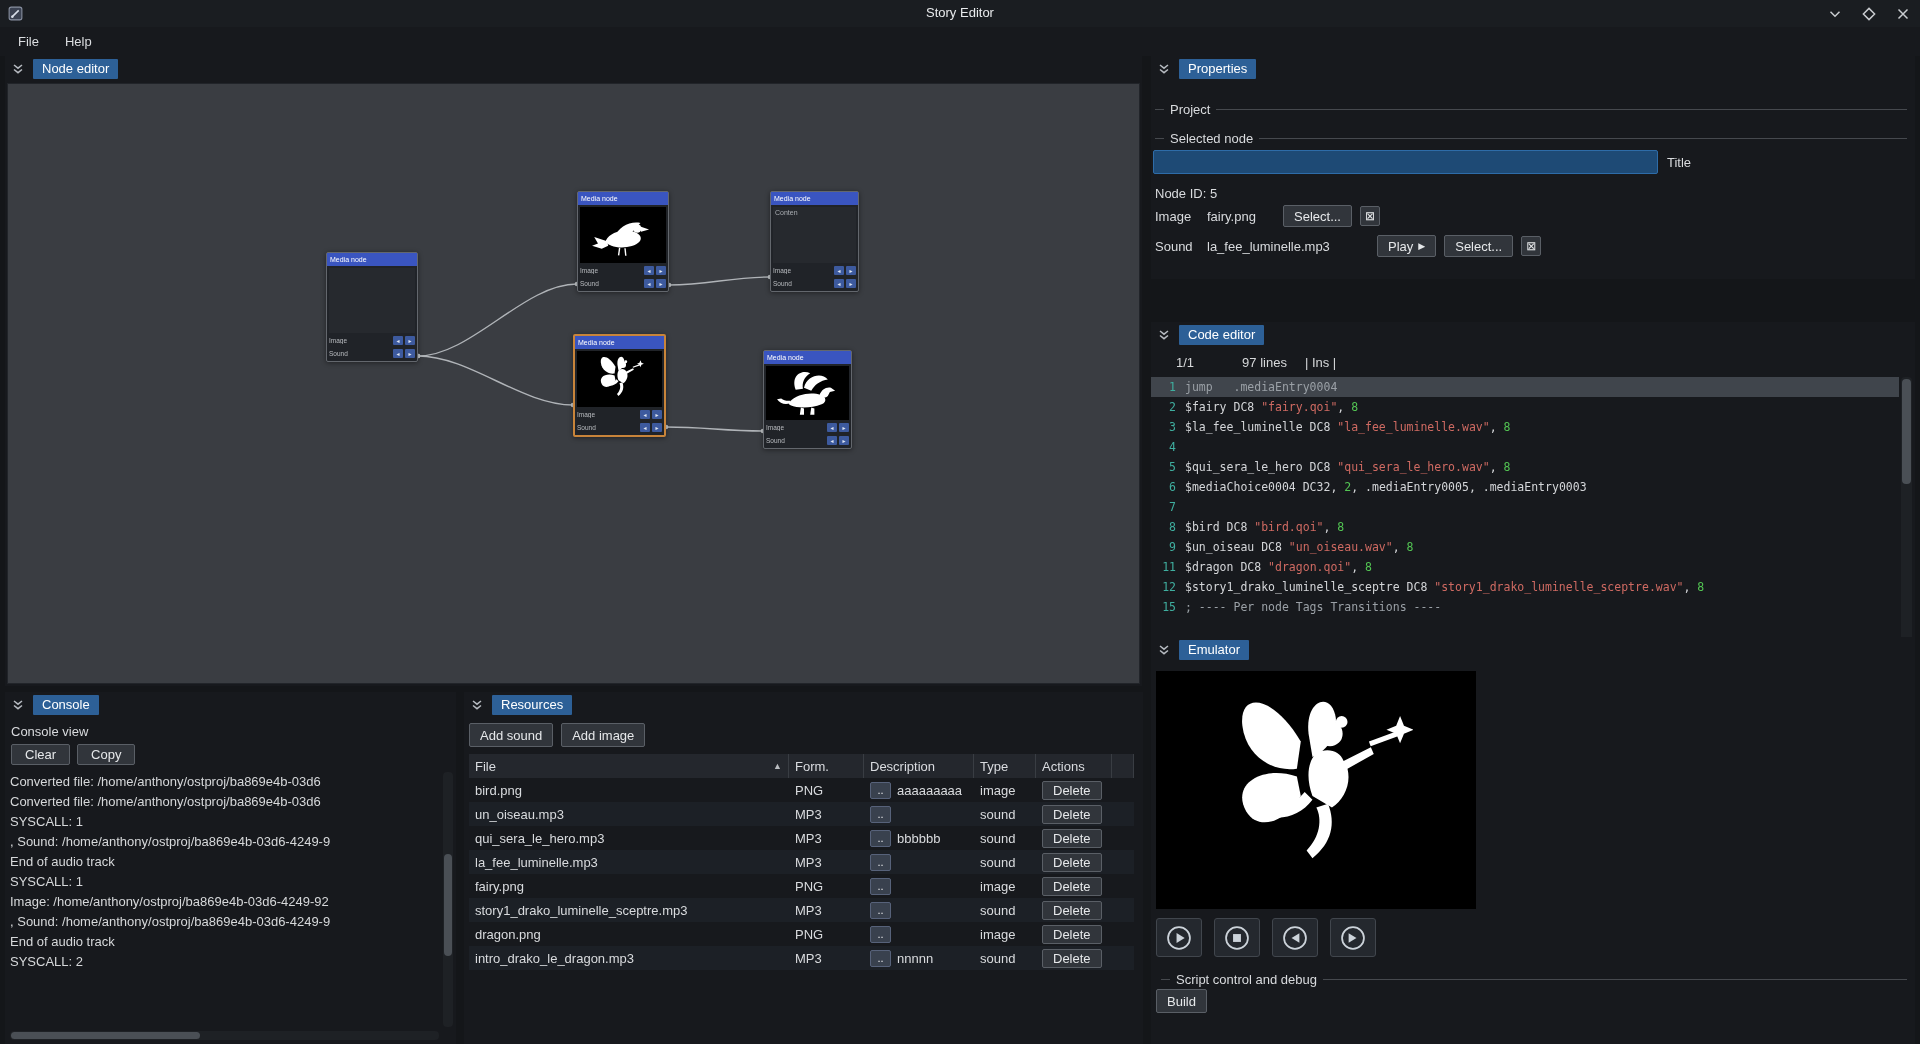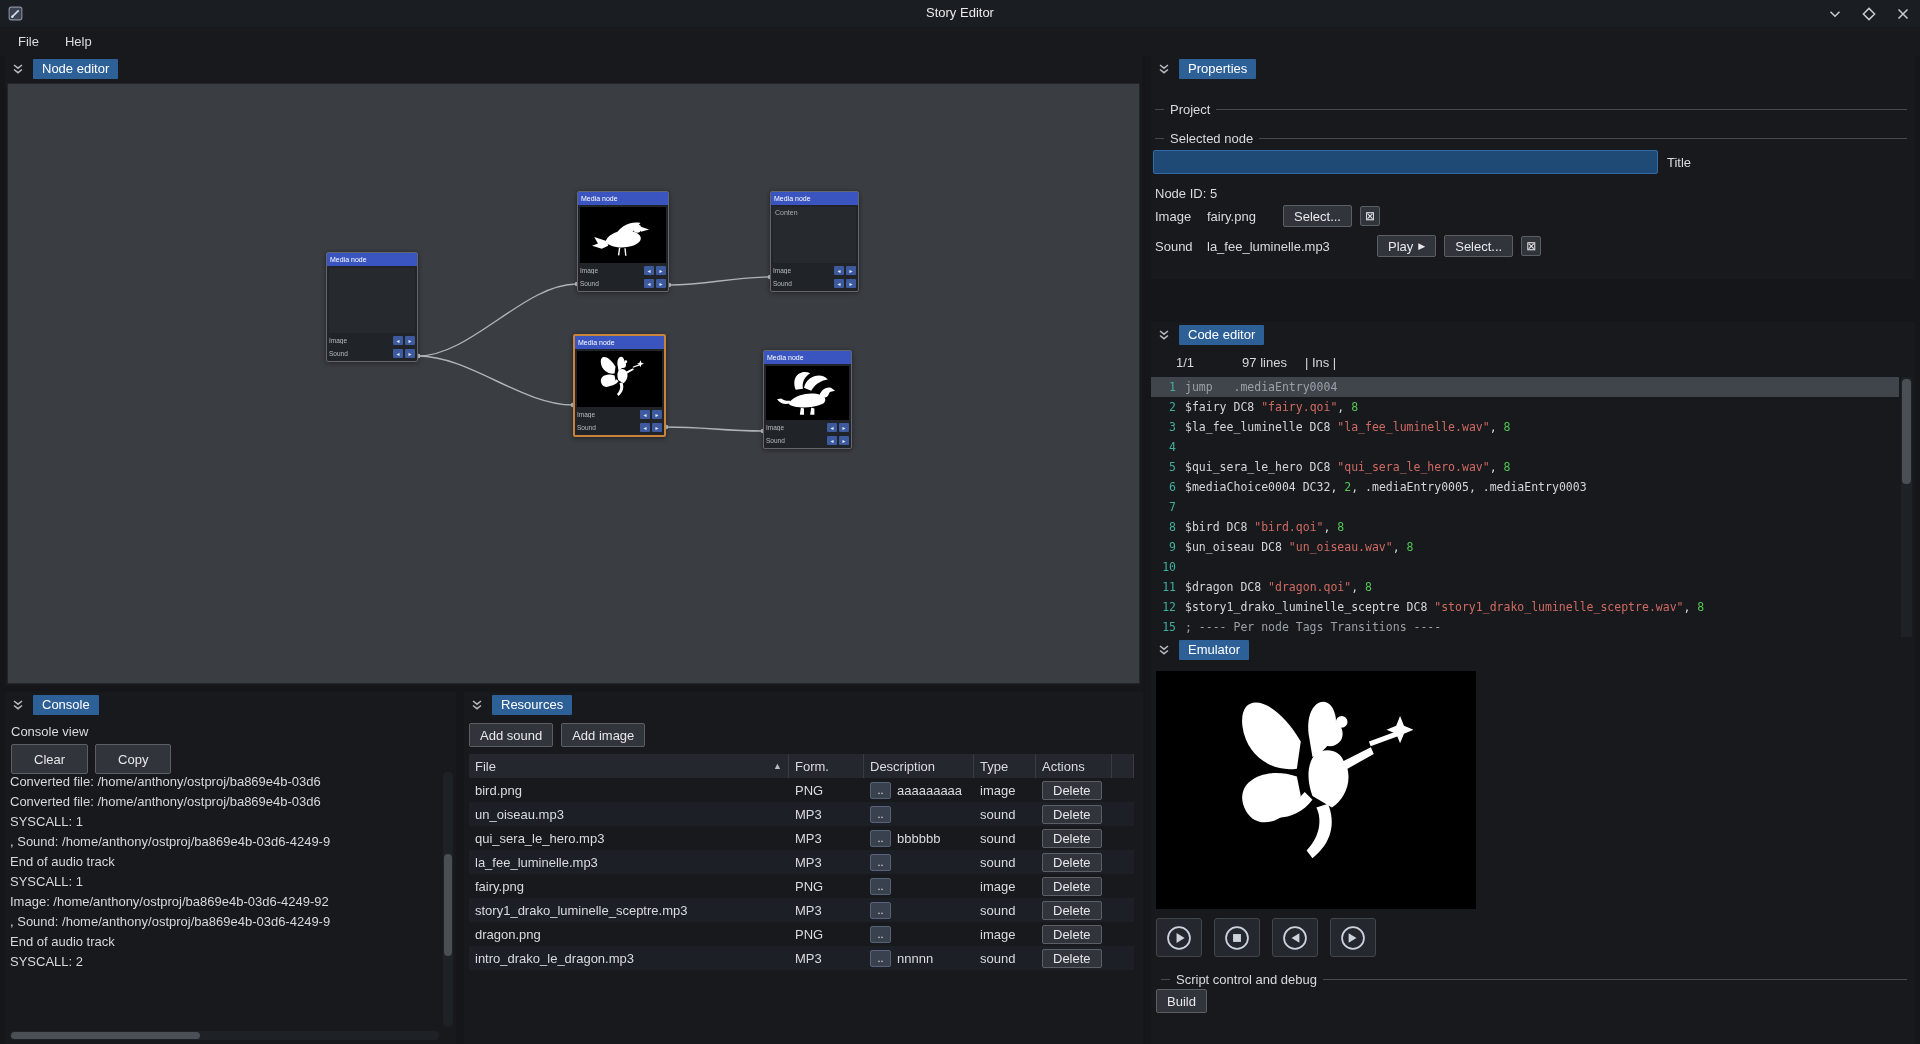--- a/index.html
+++ b/index.html
@@ -48,21 +48,21 @@
   .node-blank{flex:1;background:#26292e;font-size:7px;color:#a9adb2;padding:2px;}
   .node-row{height:11px;display:flex;align-items:center;gap:2px;font-size:6.5px;color:#b9bcc0;}
   .node-row-label{flex:1;overflow:hidden;white-space:nowrap;}
   .node-chip{width:10px;height:9px;background:#3d5a9e;color:#dfe6f2;font-size:6px;
              display:inline-flex;align-items:center;justify-content:center;border-radius:1px;}
 
   
   #console-panel{left:5px;top:692px;width:451px;height:352px;}
   #console-view-label{position:absolute;left:6px;top:32px;}
   #console-btns{position:absolute;left:6px;top:52px;display:flex;gap:7px;}
-  #console-btns .btn{height:30px;padding:0 22px;}
+  #console-btns .btn{height:21px;padding:0 13px;}
   #console-log{position:absolute;left:5px;top:80px;right:17px;bottom:17px;overflow:hidden;}
   .log-line{height:20px;line-height:20px;white-space:nowrap;color:#d6d8da;}
   .vscroll{position:absolute;background:#1e2125;border-radius:4px;}
   .vthumb{position:absolute;left:1px;right:1px;background:#4a4f55;border-radius:4px;}
   .hscroll{position:absolute;background:#1e2125;border-radius:4px;}
   .hthumb{position:absolute;top:1px;bottom:1px;background:#4a4f55;border-radius:4px;}
   #console-vscroll{right:3px;top:80px;bottom:17px;width:10px;}
   #console-hscroll{left:5px;right:17px;bottom:4px;height:9px;}
 
   
@@ -576,24 +576,20 @@
         </div>
         <div class="cl">
           <span class="ln">8</span>
           <span class="ct"><span class="tok-plain">$bird DC8 </span><span class="tok-str">"bird.qoi"</span><span class="tok-plain">, </span><span class="tok-num">8</span></span>
         </div>
         <div class="cl">
           <span class="ln">9</span>
           <span class="ct"><span class="tok-plain">$un_oiseau DC8 </span><span class="tok-str">"un_oiseau.wav"</span><span class="tok-plain">, </span><span class="tok-num">8</span></span>
         </div>
         <div class="cl">
-          <span class="ln">10</span>
-          <span class="ct"></span>
-        </div>
-        <div class="cl">
           <span class="ln">11</span>
           <span class="ct"><span class="tok-plain">$dragon DC8 </span><span class="tok-str">"dragon.qoi"</span><span class="tok-plain">, </span><span class="tok-num">8</span></span>
         </div>
         <div class="cl">
           <span class="ln">12</span>
           <span class="ct"><span class="tok-plain">$story1_drako_luminelle_sceptre DC8 </span><span class="tok-str">"story1_drako_luminelle_sceptre.wav"</span><span class="tok-plain">, </span><span class="tok-num">8</span></span>
         </div>
         <div class="cl">
           <span class="ln">15</span>
           <span class="ct"><span class="tok-dim">; ---- Per node Tags Transitions ----</span></span>

